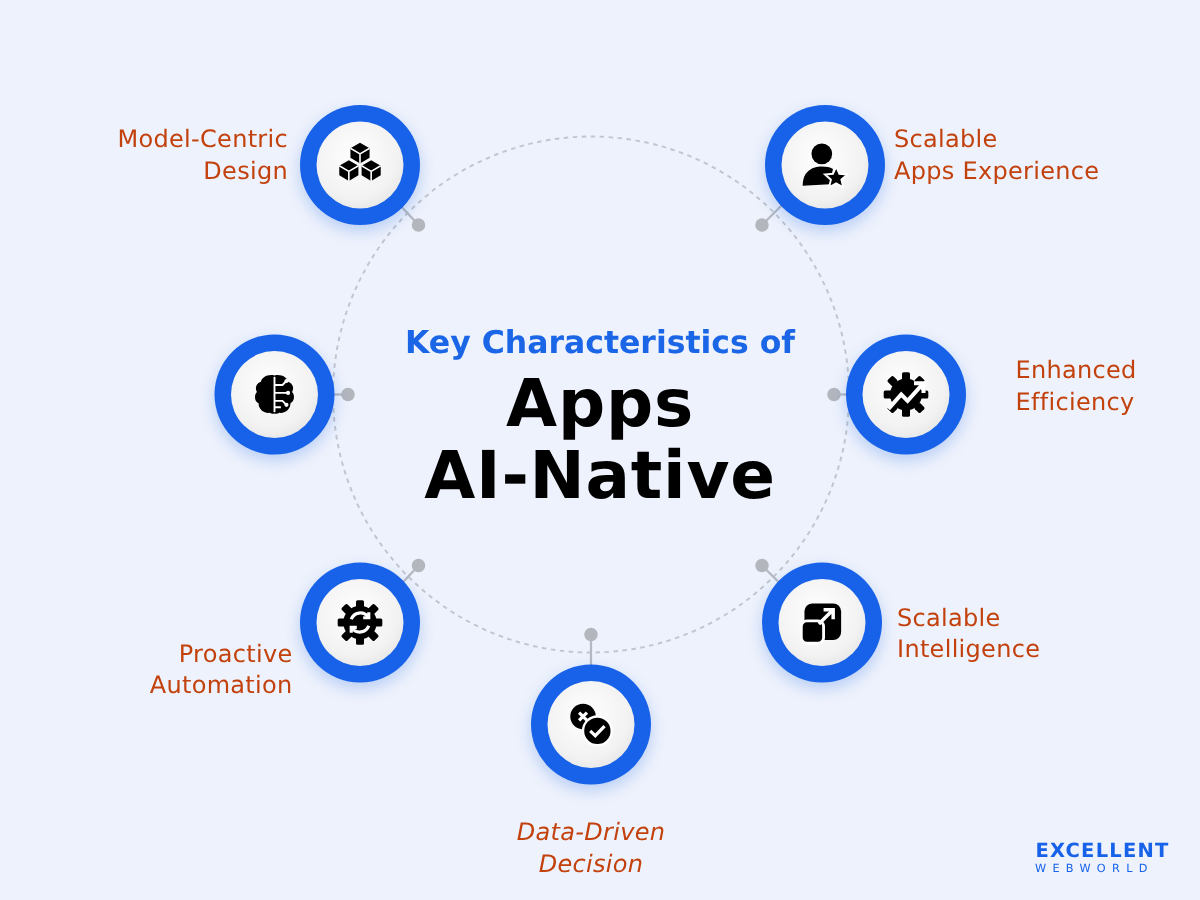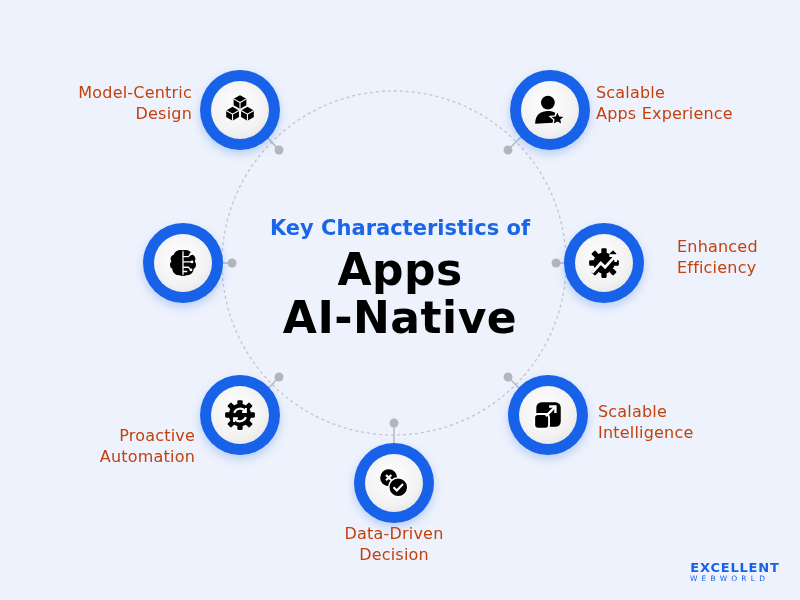--- a/index.html
+++ b/index.html
@@ -161,21 +161,21 @@
 <div class="node" style="left:354px;top:443px;">
   <div class="inner">
     <svg viewBox="0 0 32 32">
       <circle cx="11" cy="11" r="8" fill="#000"></circle>
       <path d="M7.5 11 L14.5 11 M11 7.5 L11 14.5" stroke="#fff" stroke-width="2" transform="rotate(45 11 11)"></path>
       <circle cx="20" cy="20" r="9" fill="#000" stroke="#fff" stroke-width="1.5"></circle>
       <path d="M15.5 20 L18.7 23 L24.5 17" stroke="#fff" stroke-width="2" fill="none"></path>
     </svg>
   </div>
 </div>
-<div class="label center" style="left:314px;top:523px;width:160px;">
+<div class="label center" style="left:314px;top:544px;width:160px;font-style:italic;">
   <div>Data-Driven</div>
   <div>Decision</div>
 </div>
 
 <div class="logo">
   <div class="logo-top">EXCELLENT</div>
   <div class="logo-bot">WEBWORLD</div>
 </div>
 
 </body></html>

